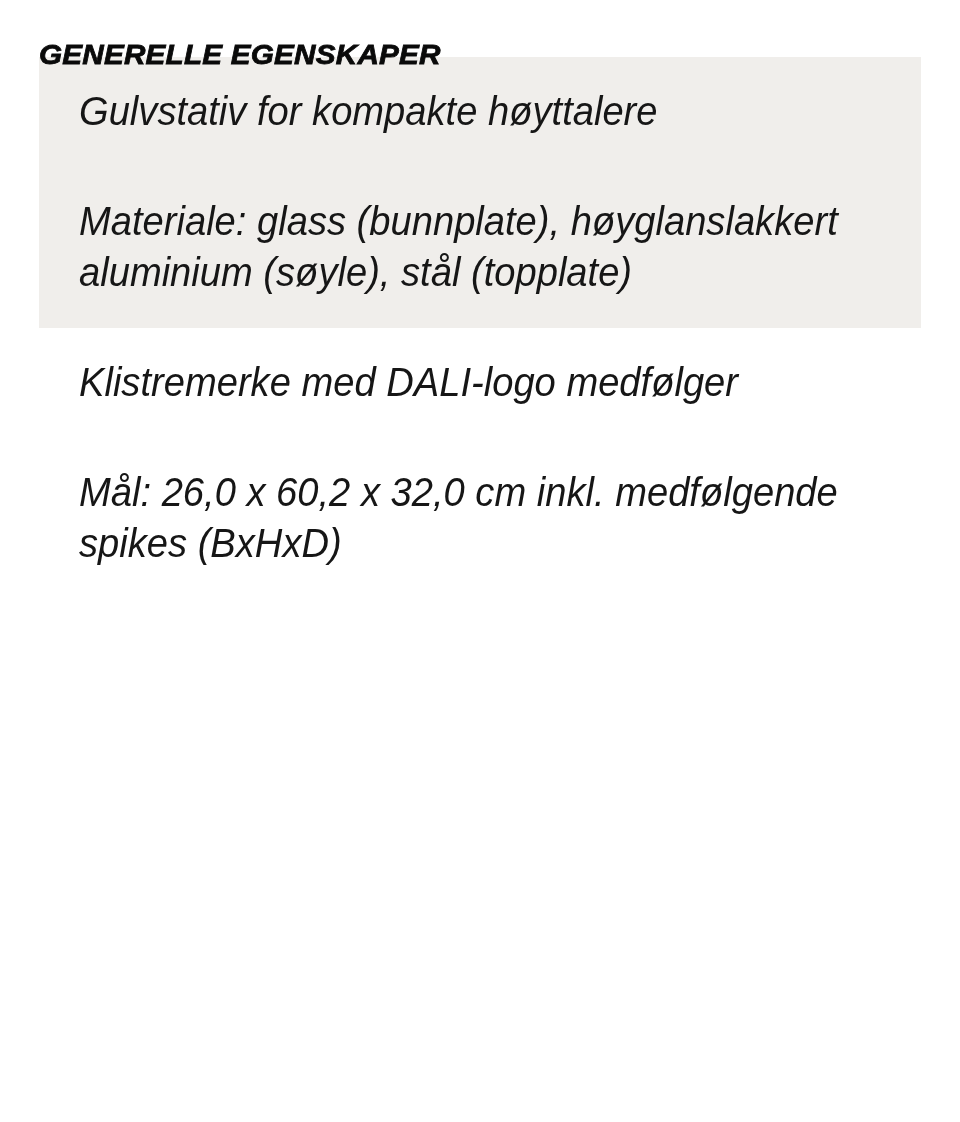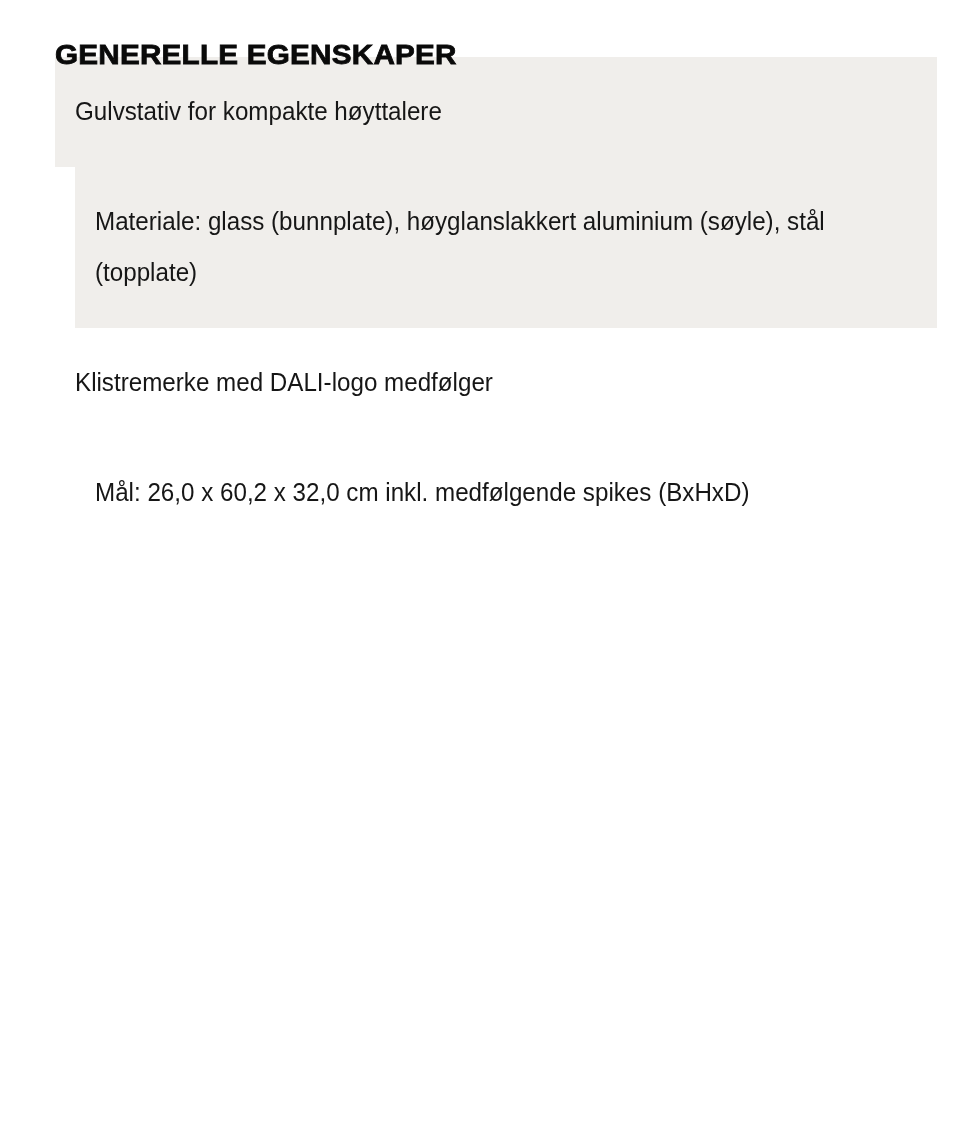--- a/index.html
+++ b/index.html
@@ -10,23 +10,24 @@
     body {
       width: 960px;
       height: 1122px;
       position: relative;
       overflow: hidden;
       font-family: "Liberation Sans", sans-serif;
       color: #111111;
     }
     .section {
       position: absolute;
-      left: 55px;
+      left: 39px;
       top: 0;
       width: 882px;
+      font-style: italic;
     }
     .heading {
       margin: 0;
       padding-top: 38px;
       height: 57px;
       box-sizing: border-box;
       font-family: "Liberation Sans", sans-serif;
       font-weight: 900;
       font-size: 28px;
       letter-spacing: 0.2px;
@@ -36,31 +37,31 @@
       transform-origin: left center;
       -webkit-text-stroke: 0.8px #0a0a0a;
     }
     .list {
       list-style: none;
       margin: 0;
       padding: 0;
     }
     .row {
       box-sizing: border-box;
-      padding: 29px 40px 30px 20px;
-      font-size: 26px;
+      padding: 29px 40px 30px 40px;
+      font-size: 41px;
       line-height: 51px;
       color: #161616;
       transform-origin: left center;
     }
     .row.shaded {
       background: #f0eeeb;
     }
     .row.single { height: 110px; }
-    .row.double { height: 161px; margin-left: 20px; }
+    .row.double { height: 161px; }
     .row .txt {
       display: inline-block;
       transform: scaleX(0.93);
       transform-origin: left center;
       white-space: nowrap;
     }
     .row.double .txt {
       white-space: normal;
       width: 850px;
     }

